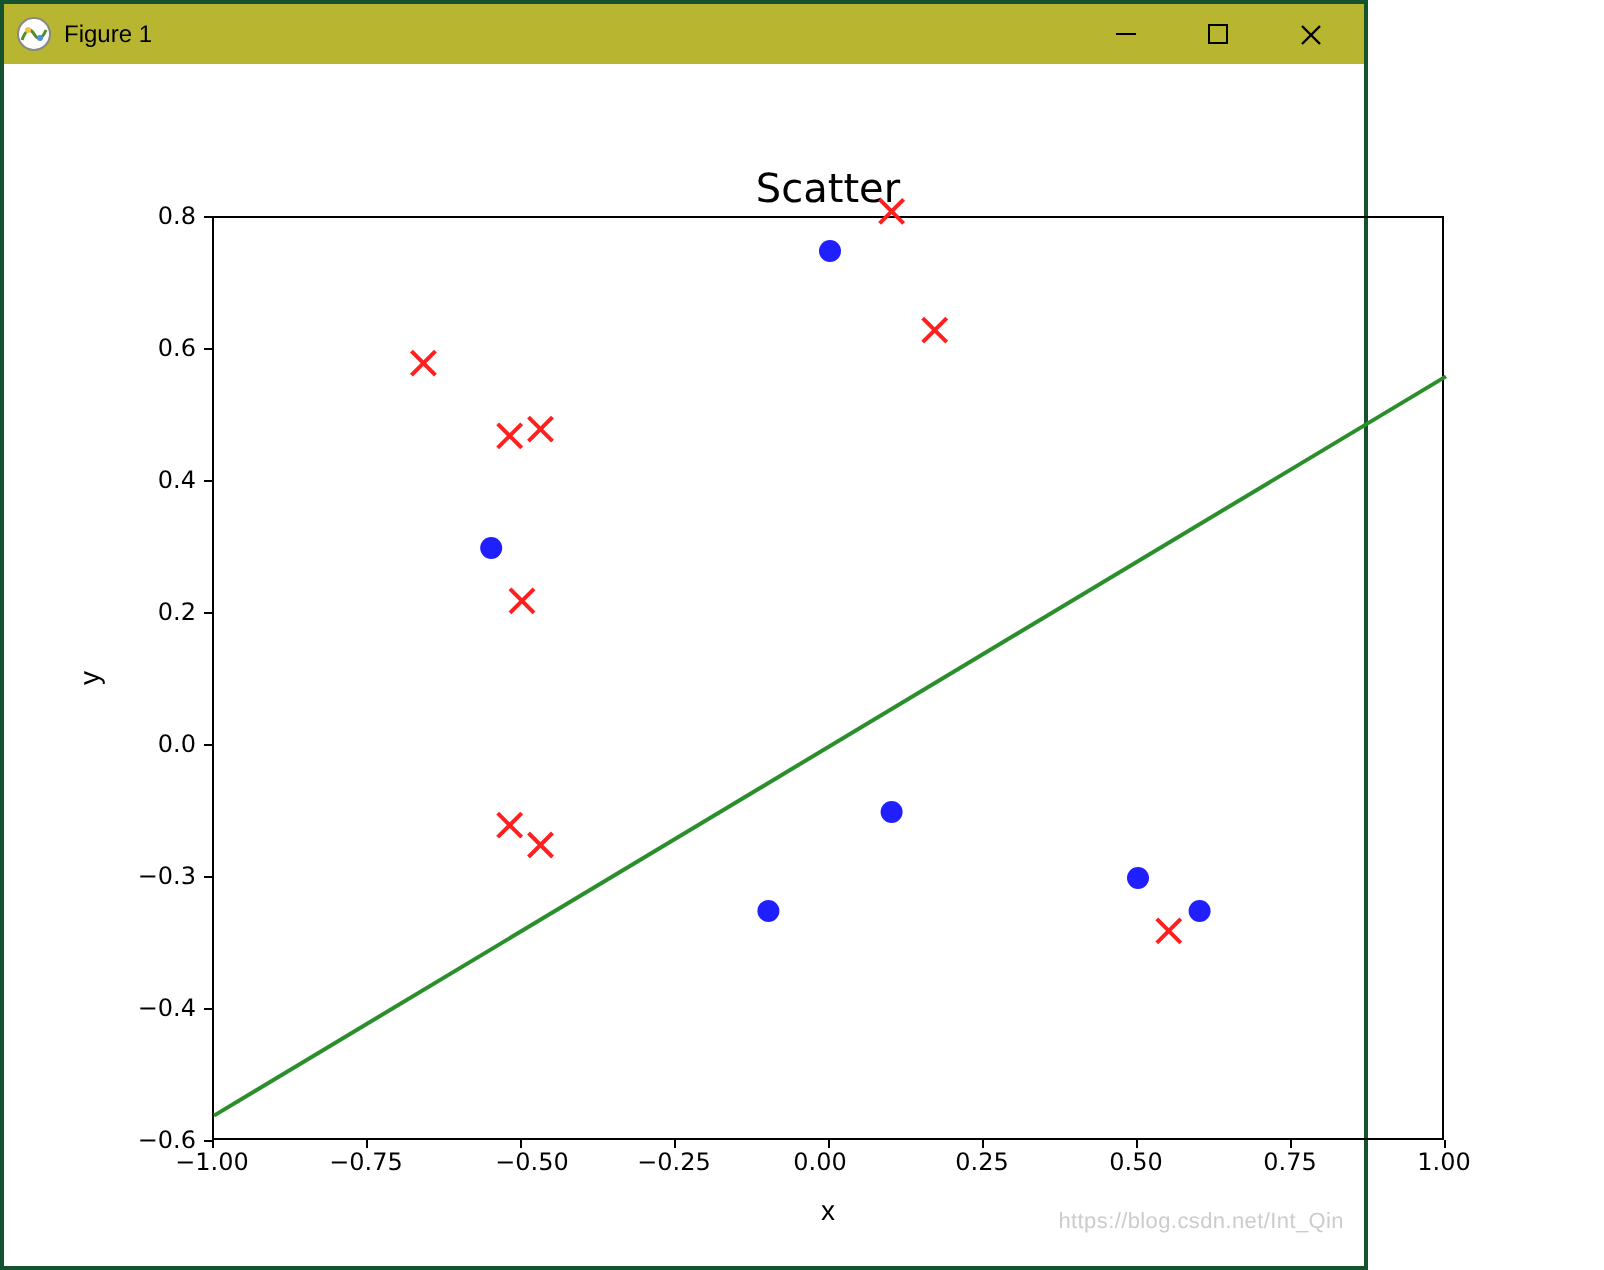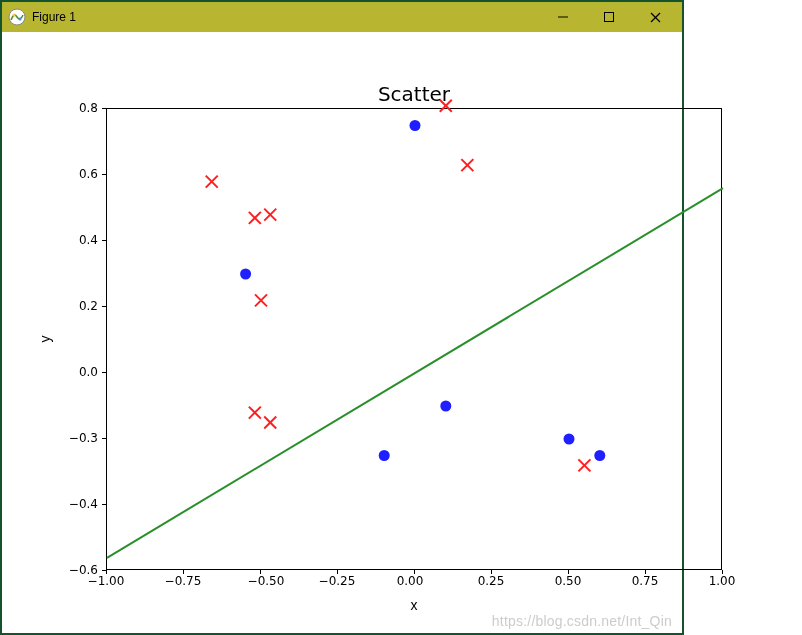--- a/index.html
+++ b/index.html
@@ -158,22 +158,22 @@
     position: absolute;
     left: 0; top: 0;
     width: 616px;
     height: 462px;
     overflow: visible;
   }
 
   .watermark {
     position: absolute;
     right: 10px;
-    bottom: 4px;
-    font-size: 14px;
+    bottom: 16px;
+    font-size: 11px;
     color: #ccc;
     font-family: "Segoe UI", sans-serif;
     letter-spacing: 0.2px;
   }
 </style>
 </head>
 <body>
 
 <div class="window">
 

